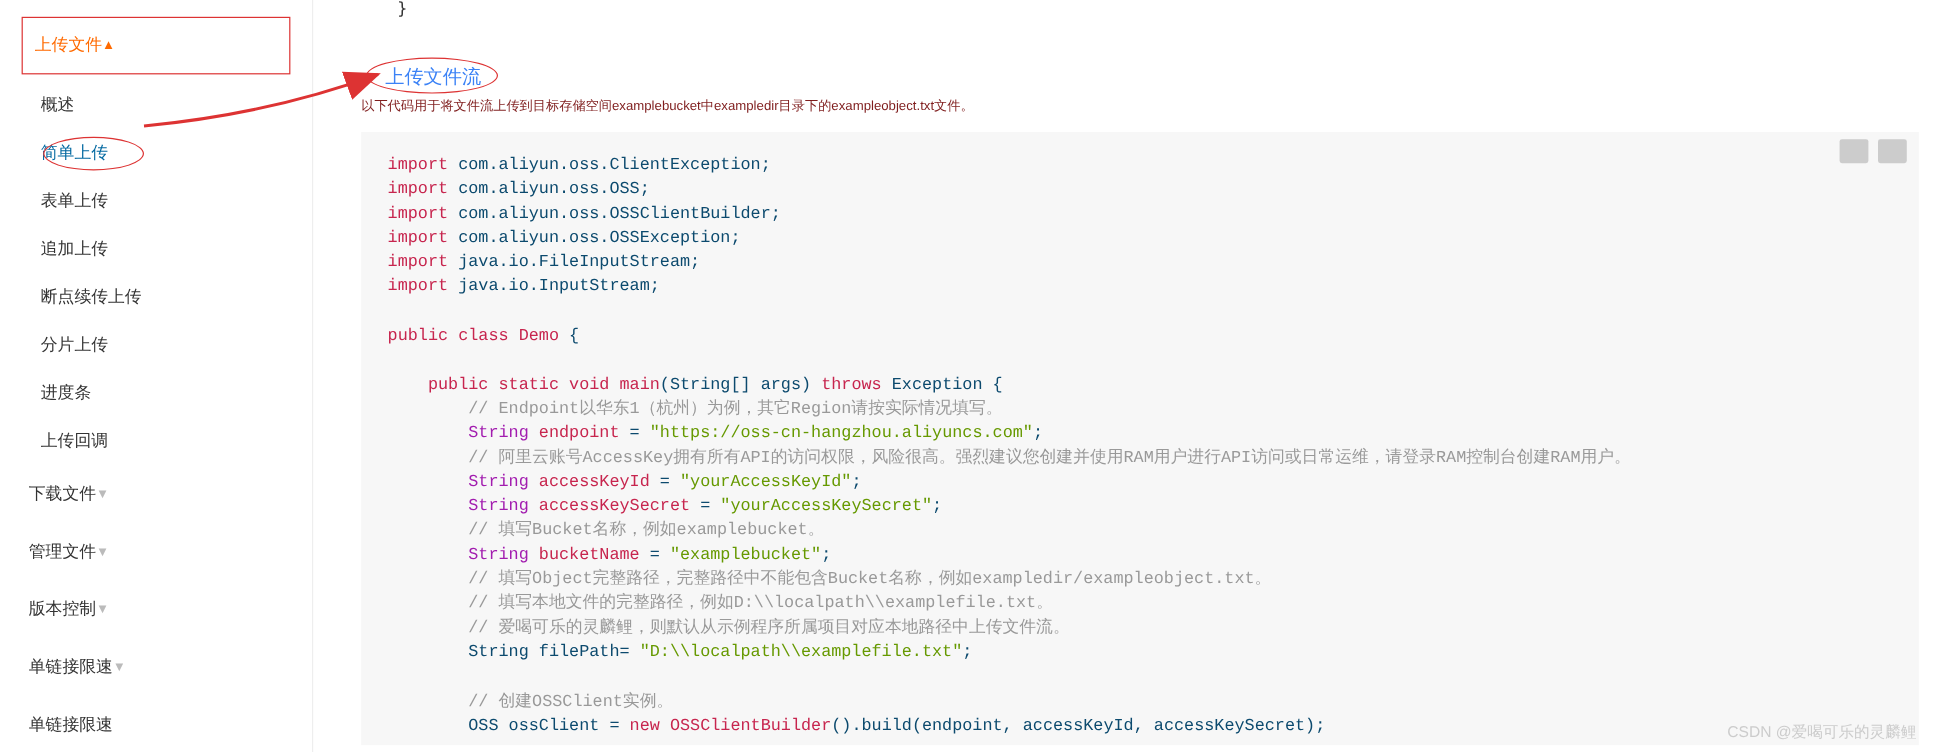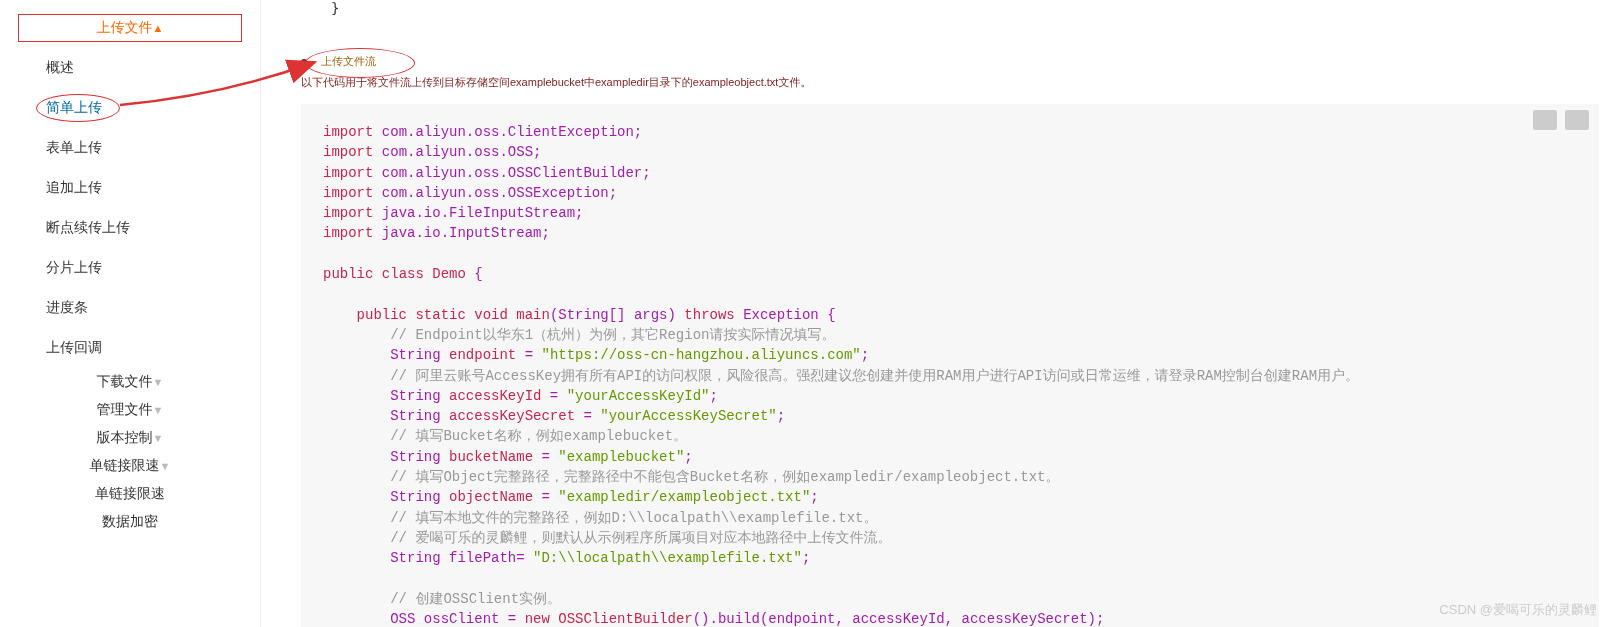--- a/index.html
+++ b/index.html
@@ -23,39 +23,39 @@
   }
   .content-wrap {
     flex: 1;
     position: relative;
     padding: 0 0 0 40px;
     border-left: 1px solid #eee;
   }
   .nav-header {
     display: flex;
     align-items: center;
-    justify-content: center;
-    height: 28px;
+    justify-content: flex-start;
+    height: 48px;
     padding: 0 24px;
     color: #333;
     cursor: pointer;
     font-size: 14px;
   }
   .nav-header.headline {
     border: 1.5px solid #d33;
     color: #ff6a00;
     margin: 4px 18px 6px 18px;
     padding: 0 10px;
   }
   .nav-sub { padding-left: 0; }
   .nav-item {
     display: flex;
     align-items: center;
     height: 40px;
-    padding: 0 0 0 46px;
+    padding: 0 0 0 34px;
     color: #333;
     cursor: pointer;
   }
   .nav-item.active { color: #0369a1; }
   .nav-item.active .oval {
     position: absolute;
     border: 1.5px solid #d33;
     border-radius: 50%;
     width: 84px; height: 28px;
     left: 36px; margin-top: 0;
@@ -71,21 +71,21 @@
   }
   .section-title-row {
     display: flex;
     align-items: center;
     margin: 30px 0 6px 0;
   }
   .bullet {
     width: 6px; height: 6px; background: #333; border-radius: 50%;
     margin-right: 14px;
   }
-  .section-title { font-size: 11px; color: #a16207; position: relative; }
+  .section-title { font-size: 16px; color: #3b82f6; position: relative; }
   .title-oval {
     position: absolute;
     border: 1.5px solid #d33;
     border-radius: 50%;
     width: 110px; height: 30px;
     left: -16px; top: -6px;
     pointer-events: none;
   }
   .desc { font-size: 11px; color: #7f1d1d; margin: 4px 0 14px 0; }
   .code-block {
@@ -107,21 +107,21 @@
     background: #ccc;
     border-radius: 2px;
     cursor: pointer;
     display: block;
   }
   .kw-import, .kw-public, .kw-class, .kw-static, .kw-void, .kw-throws, .kw-new { color: #c7254e; }
   .kw-type { color: #a21caf; }
   .kw-name { color: #c7254e; }
   .kw-str { color: #690; }
   .kw-cmt { color: #999; }
-  .kw-plain { color: #a21caf; }
+  .kw-plain { color: #0c4a6e; }
   .watermark {
     position: absolute;
     bottom: 8px; right: 18px;
     color: #ccc;
     font-size: 13px;
     pointer-events: none;
   }
   .arrow-svg {
     position: absolute;
     left: 115px; top: 50px;
@@ -217,21 +217,20 @@
 <div>&nbsp;</div>
 <div>&nbsp;&nbsp;&nbsp;&nbsp;<span class="kw-public">public</span> <span class="kw-static">static</span> <span class="kw-void">void</span> <span class="kw-name">main</span><span class="kw-plain">(String[] args)</span> <span class="kw-throws">throws</span><span class="kw-plain"> Exception {</span></div>
 <div>&nbsp;&nbsp;&nbsp;&nbsp;&nbsp;&nbsp;&nbsp;&nbsp;<span class="kw-cmt">// Endpoint以华东1（杭州）为例，其它Region请按实际情况填写。</span></div>
 <div>&nbsp;&nbsp;&nbsp;&nbsp;&nbsp;&nbsp;&nbsp;&nbsp;<span class="kw-type">String</span> <span class="kw-name">endpoint</span><span class="kw-plain"> = </span><span class="kw-str">"https://oss-cn-hangzhou.aliyuncs.com"</span><span class="kw-plain">;</span></div>
 <div>&nbsp;&nbsp;&nbsp;&nbsp;&nbsp;&nbsp;&nbsp;&nbsp;<span class="kw-cmt">// 阿里云账号AccessKey拥有所有API的访问权限，风险很高。强烈建议您创建并使用RAM用户进行API访问或日常运维，请登录RAM控制台创建RAM用户。</span></div>
 <div>&nbsp;&nbsp;&nbsp;&nbsp;&nbsp;&nbsp;&nbsp;&nbsp;<span class="kw-type">String</span> <span class="kw-name">accessKeyId</span><span class="kw-plain"> = </span><span class="kw-str">"yourAccessKeyId"</span><span class="kw-plain">;</span></div>
 <div>&nbsp;&nbsp;&nbsp;&nbsp;&nbsp;&nbsp;&nbsp;&nbsp;<span class="kw-type">String</span> <span class="kw-name">accessKeySecret</span><span class="kw-plain"> = </span><span class="kw-str">"yourAccessKeySecret"</span><span class="kw-plain">;</span></div>
 <div>&nbsp;&nbsp;&nbsp;&nbsp;&nbsp;&nbsp;&nbsp;&nbsp;<span class="kw-cmt">// 填写Bucket名称，例如examplebucket。</span></div>
 <div>&nbsp;&nbsp;&nbsp;&nbsp;&nbsp;&nbsp;&nbsp;&nbsp;<span class="kw-type">String</span> <span class="kw-name">bucketName</span><span class="kw-plain"> = </span><span class="kw-str">"examplebucket"</span><span class="kw-plain">;</span></div>
 <div>&nbsp;&nbsp;&nbsp;&nbsp;&nbsp;&nbsp;&nbsp;&nbsp;<span class="kw-cmt">// 填写Object完整路径，完整路径中不能包含Bucket名称，例如exampledir/exampleobject.txt。</span></div>
-<div>&nbsp;&nbsp;&nbsp;&nbsp;&nbsp;&nbsp;&nbsp;&nbsp;<span class="kw-type">String</span> <span class="kw-name">objectName</span><span class="kw-plain"> = </span><span class="kw-str">"exampledir/exampleobject.txt"</span><span class="kw-plain">;</span></div>
 <div>&nbsp;&nbsp;&nbsp;&nbsp;&nbsp;&nbsp;&nbsp;&nbsp;<span class="kw-cmt">// 填写本地文件的完整路径，例如D:\\localpath\\examplefile.txt。</span></div>
 <div>&nbsp;&nbsp;&nbsp;&nbsp;&nbsp;&nbsp;&nbsp;&nbsp;<span class="kw-cmt">// 爱喝可乐的灵麟鲤，则默认从示例程序所属项目对应本地路径中上传文件流。</span></div>
 <div>&nbsp;&nbsp;&nbsp;&nbsp;&nbsp;&nbsp;&nbsp;&nbsp;<span class="kw-plain">String filePath= </span><span class="kw-str">"D:\\localpath\\examplefile.txt"</span><span class="kw-plain">;</span></div>
 <div>&nbsp;</div>
 <div>&nbsp;&nbsp;&nbsp;&nbsp;&nbsp;&nbsp;&nbsp;&nbsp;<span class="kw-cmt">// 创建OSSClient实例。</span></div>
 <div>&nbsp;&nbsp;&nbsp;&nbsp;&nbsp;&nbsp;&nbsp;&nbsp;<span class="kw-plain">OSS ossClient = </span><span class="kw-new">new</span> <span class="kw-name">OSSClientBuilder</span><span class="kw-plain">().build(endpoint, accessKeyId, accessKeySecret);</span></div>
     </div>
   </main>
 </div>
 

